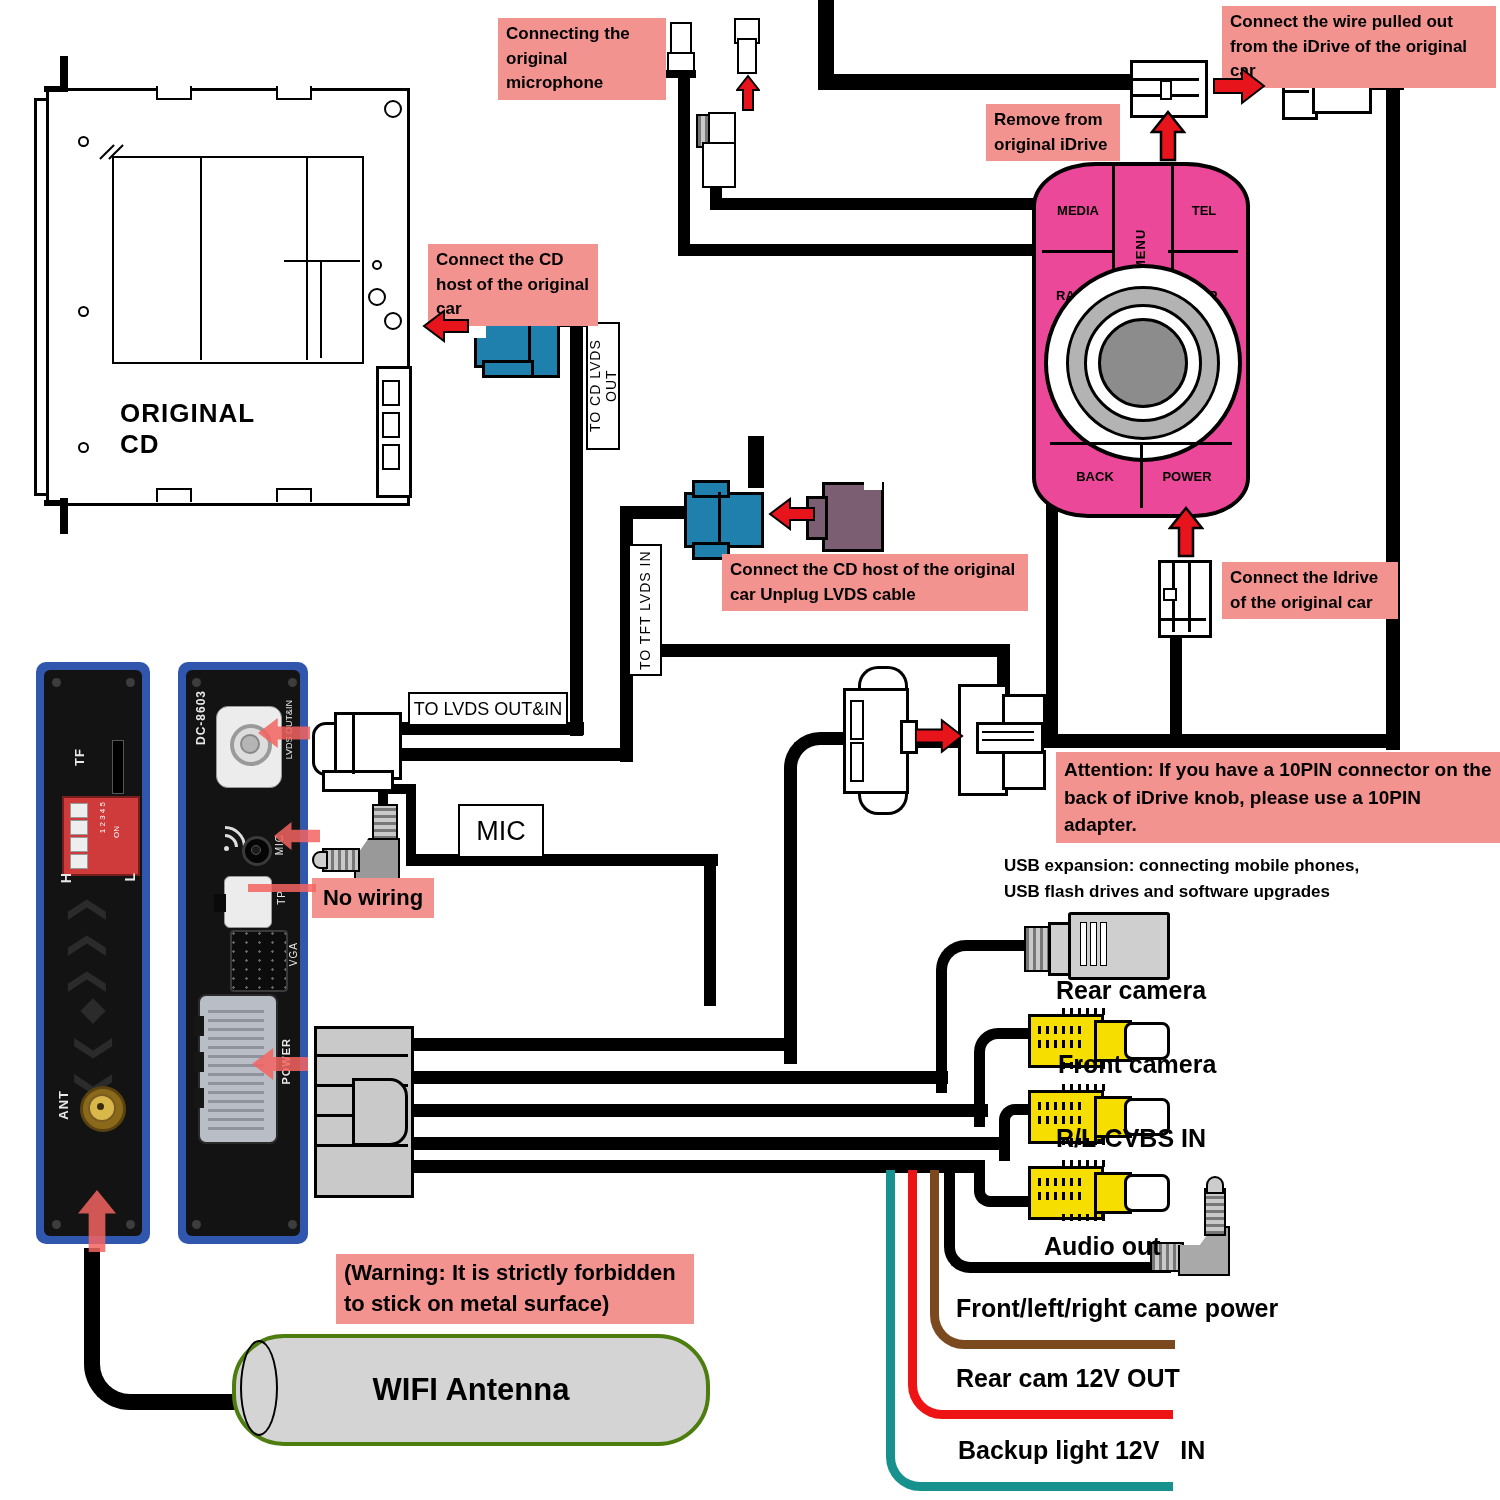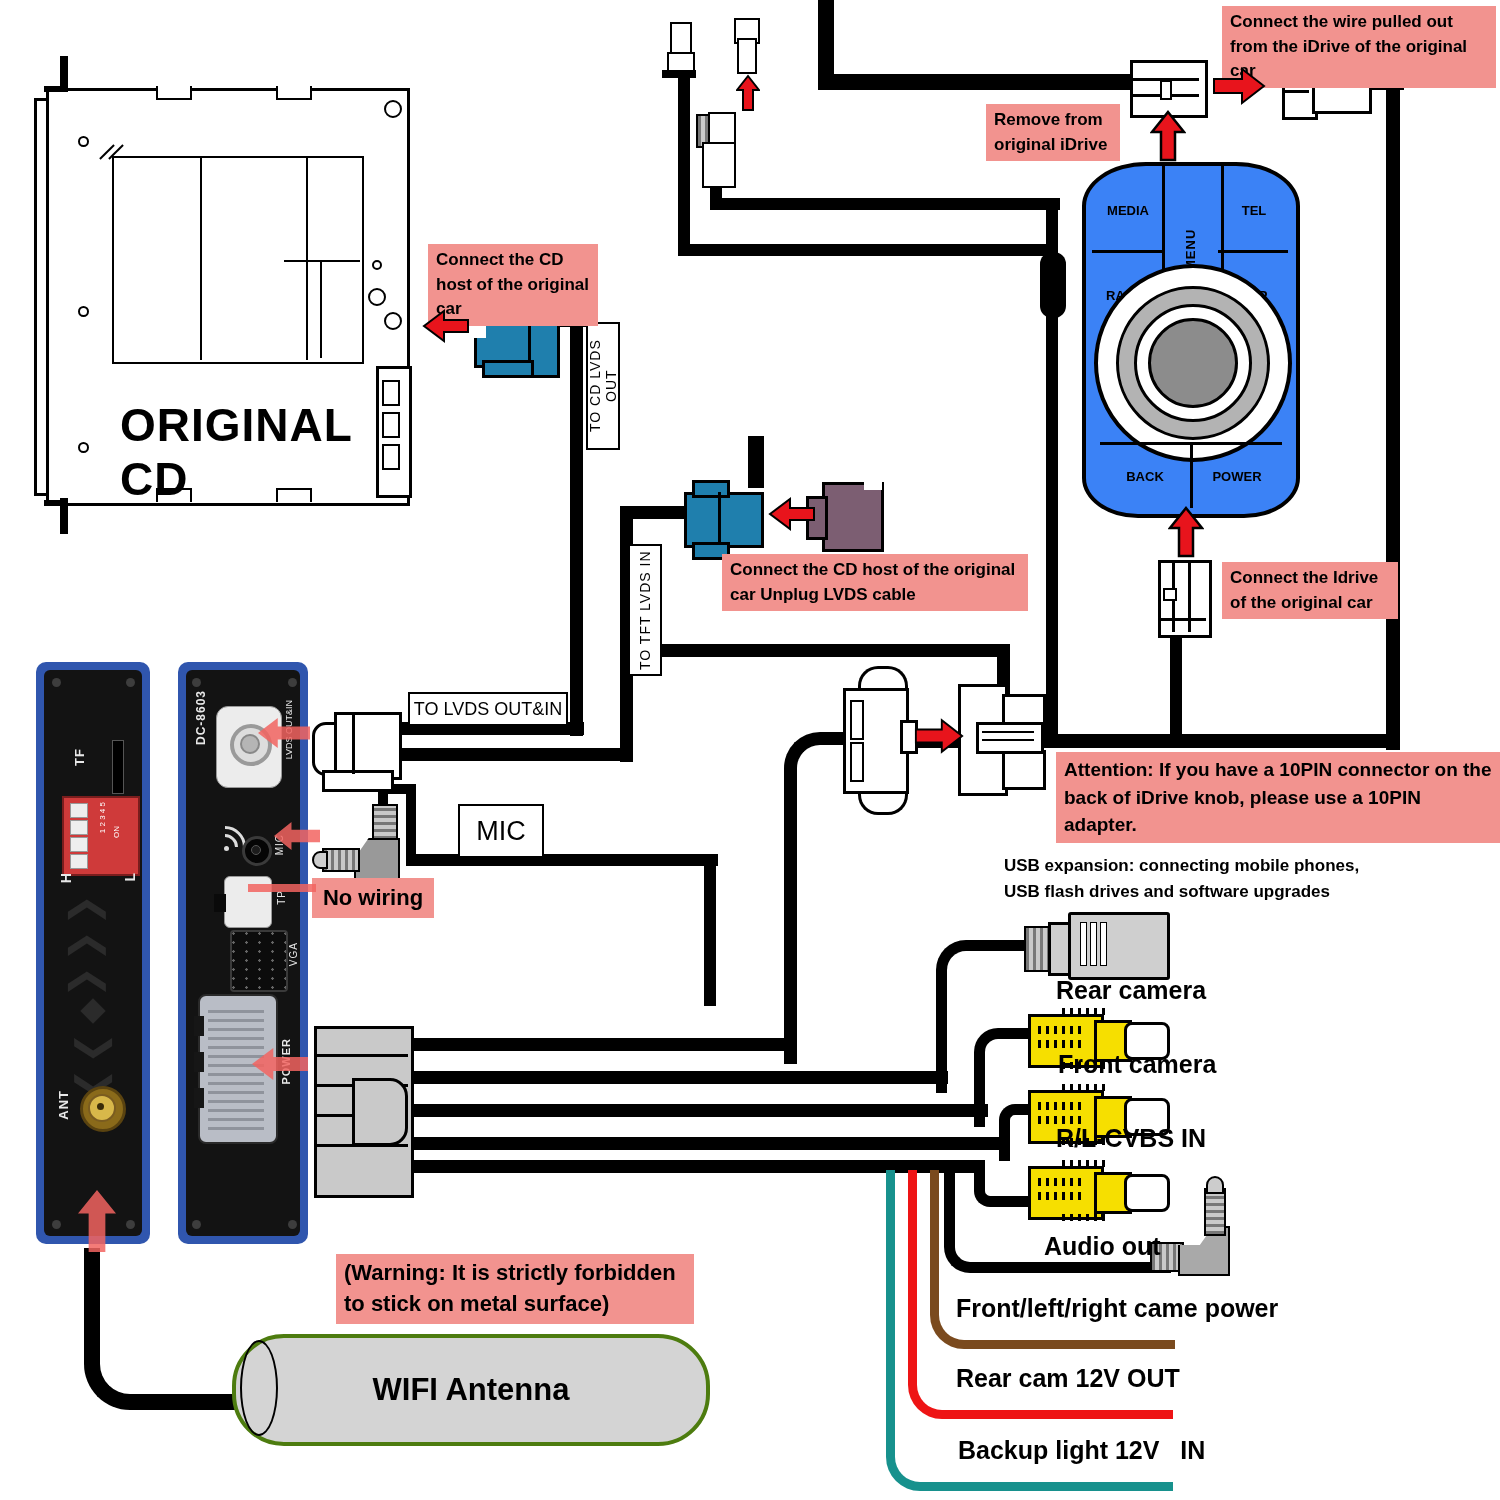--- a/index.html
+++ b/index.html
@@ -105,23 +105,24 @@
     <div class="circ" style="left:384px;top:312px;width:14px;height:14px;border:2px solid #000;background:#fff;z-index:4;"></div>
     <div class="circ" style="left:78px;top:136px;width:7px;height:7px;border:2px solid #000;z-index:4;"></div>
     <div class="circ" style="left:78px;top:306px;width:7px;height:7px;border:2px solid #000;z-index:4;"></div>
     <div class="circ" style="left:78px;top:442px;width:7px;height:7px;border:2px solid #000;z-index:4;"></div>
     <div class="circ" style="left:368px;top:288px;width:14px;height:14px;border:2px solid #000;z-index:4;"></div>
     <div class="circ" style="left:372px;top:260px;width:6px;height:6px;border:2px solid #000;z-index:4;"></div>
     <div class="abs" style="left:376px;top:366px;width:30px;height:126px;background:#fff;border:3px solid #000;z-index:4;"></div>
     <div class="abs" style="left:382px;top:380px;width:14px;height:22px;border:2px solid #000;z-index:5;"></div>
     <div class="abs" style="left:382px;top:412px;width:14px;height:22px;border:2px solid #000;z-index:5;"></div>
     <div class="abs" style="left:382px;top:444px;width:14px;height:22px;border:2px solid #000;z-index:5;"></div>
-    <div class="abs" style="left:120px;top:398px;font-size:46px;font-weight:bold;letter-spacing:1px;z-index:5;">ORIGINAL CD</div>
-  </div>
-
+    <div class="abs" style="left:120px;top:398px;font-size:26px;font-weight:bold;letter-spacing:1px;z-index:5;">ORIGINAL CD</div>
+  </div>
+
+  <div class="plabel" style="left:498px;top:18px;width:152px;text-align:left;">Connecting the original microphone</div>
   <div class="conn" style="left:670px;top:22px;width:18px;height:32px;border-width:2px;"></div>
   <div class="conn" style="left:667px;top:52px;width:24px;height:20px;border-width:2px;"></div>
   <div class="w" style="left:662px;top:70px;width:34px;height:8px;z-index:4;"></div>
   <div class="conn" style="left:734px;top:18px;width:22px;height:22px;border-width:2px;"></div>
   <div class="conn" style="left:737px;top:38px;width:16px;height:32px;border-width:2px;"></div>
   <svg class="redarrow" style="left:736px;top:74px;" width="24" height="38" viewBox="0 0 24 38">
       <polygon points="12,2 23,16 17,16 17,36 7,36 7,16 1,16" fill="#e8141c" stroke="#000" stroke-width="2"></polygon>
     </svg>
   <div class="abs striped-v" style="left:696px;top:114px;width:12px;height:30px;z-index:4;"></div>
   <div class="conn" style="left:708px;top:112px;width:24px;height:32px;border-width:2px;"></div>
@@ -137,21 +138,21 @@
       <polygon points="52,20 30,3 30,13 2,13 2,27 30,27 30,37" fill="#e8141c" stroke="#000" stroke-width="2"></polygon>
     </svg>
   <div class="conn" style="left:1282px;top:56px;width:30px;height:58px;"></div>
   <div class="abs" style="left:1285px;top:74px;width:24px;height:3px;background:#000;z-index:5;"></div>
   <div class="abs" style="left:1285px;top:90px;width:24px;height:3px;background:#000;z-index:5;"></div>
   <div class="conn" style="left:1312px;top:64px;width:54px;height:44px;"></div>
   <svg class="redarrow" style="left:1150px;top:110px;" width="36" height="52" viewBox="0 0 36 52">
       <polygon points="18,2 34,22 25,22 25,50 11,50 11,22 2,22" fill="#e8141c" stroke="#000" stroke-width="2.5"></polygon>
     </svg>
 
-  <div class="abs" style="left:1082px;top:162px;width:210px;height:348px;background:#3b82f6;border:4px solid #000;border-radius:64px 64px 56px 56px / 44px 44px 40px 40px;z-index:3;overflow:hidden;">
+  <div class="abs" style="left:1032px;top:162px;width:210px;height:348px;background:#ec4899;border:4px solid #000;border-radius:64px 64px 56px 56px / 44px 44px 40px 40px;z-index:3;overflow:hidden;">
     <div class="abs" style="left:76px;top:0;width:56px;height:176px;border-left:3px solid #000;border-right:3px solid #000;"></div>
     <div class="knob-btn" style="left:8px;top:14px;width:68px;height:60px;">MEDIA</div>
     <div class="knob-btn vtext" style="left:82px;top:24px;width:44px;height:120px;">MENU</div>
     <div class="knob-btn" style="left:134px;top:14px;width:68px;height:60px;">TEL</div>
     <div class="abs" style="left:6px;top:84px;width:70px;height:3px;background:#000;"></div>
     <div class="abs" style="left:132px;top:84px;width:70px;height:3px;background:#000;"></div>
     <div class="knob-btn" style="left:6px;top:96px;width:70px;height:66px;">RADIO</div>
     <div class="knob-btn" style="left:132px;top:96px;width:70px;height:66px;">MAP</div>
     <div class="circ" style="left:8px;top:98px;width:190px;height:190px;background:#fff;border:4px solid #000;z-index:5;"></div>
     <div class="circ" style="left:30px;top:120px;width:148px;height:148px;background:#b3b3b3;border:3px solid #000;z-index:6;"></div>

